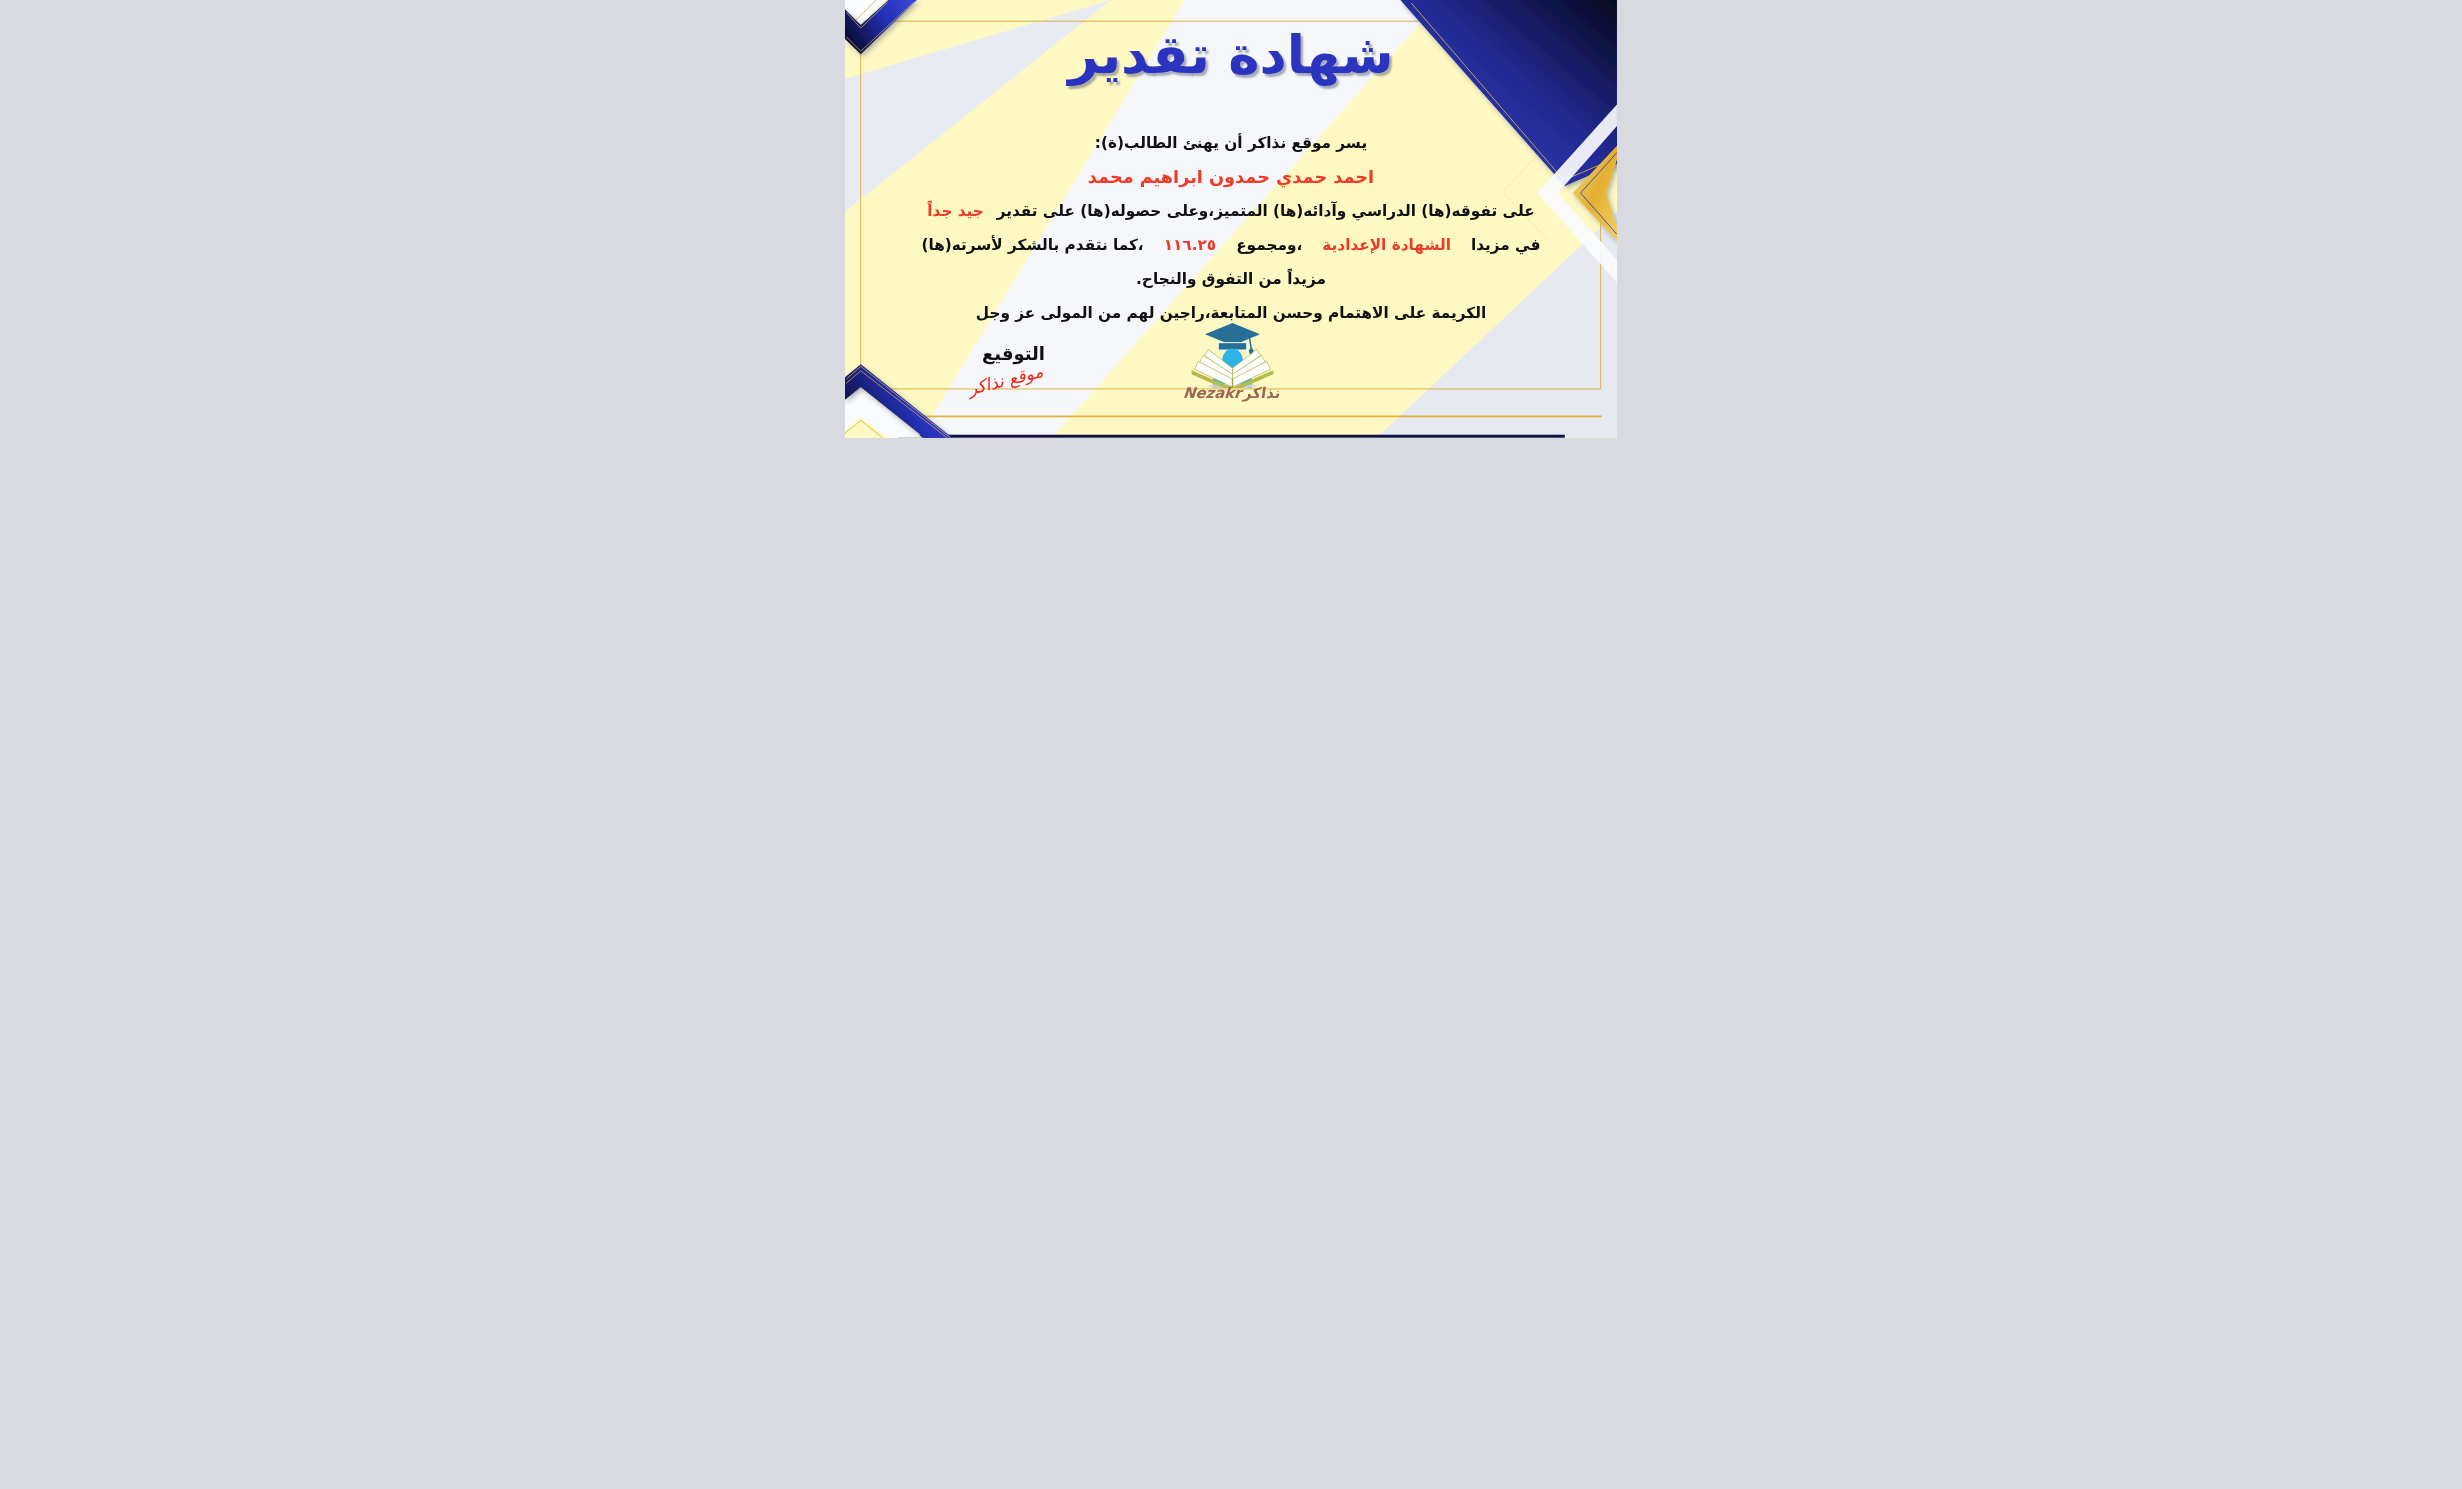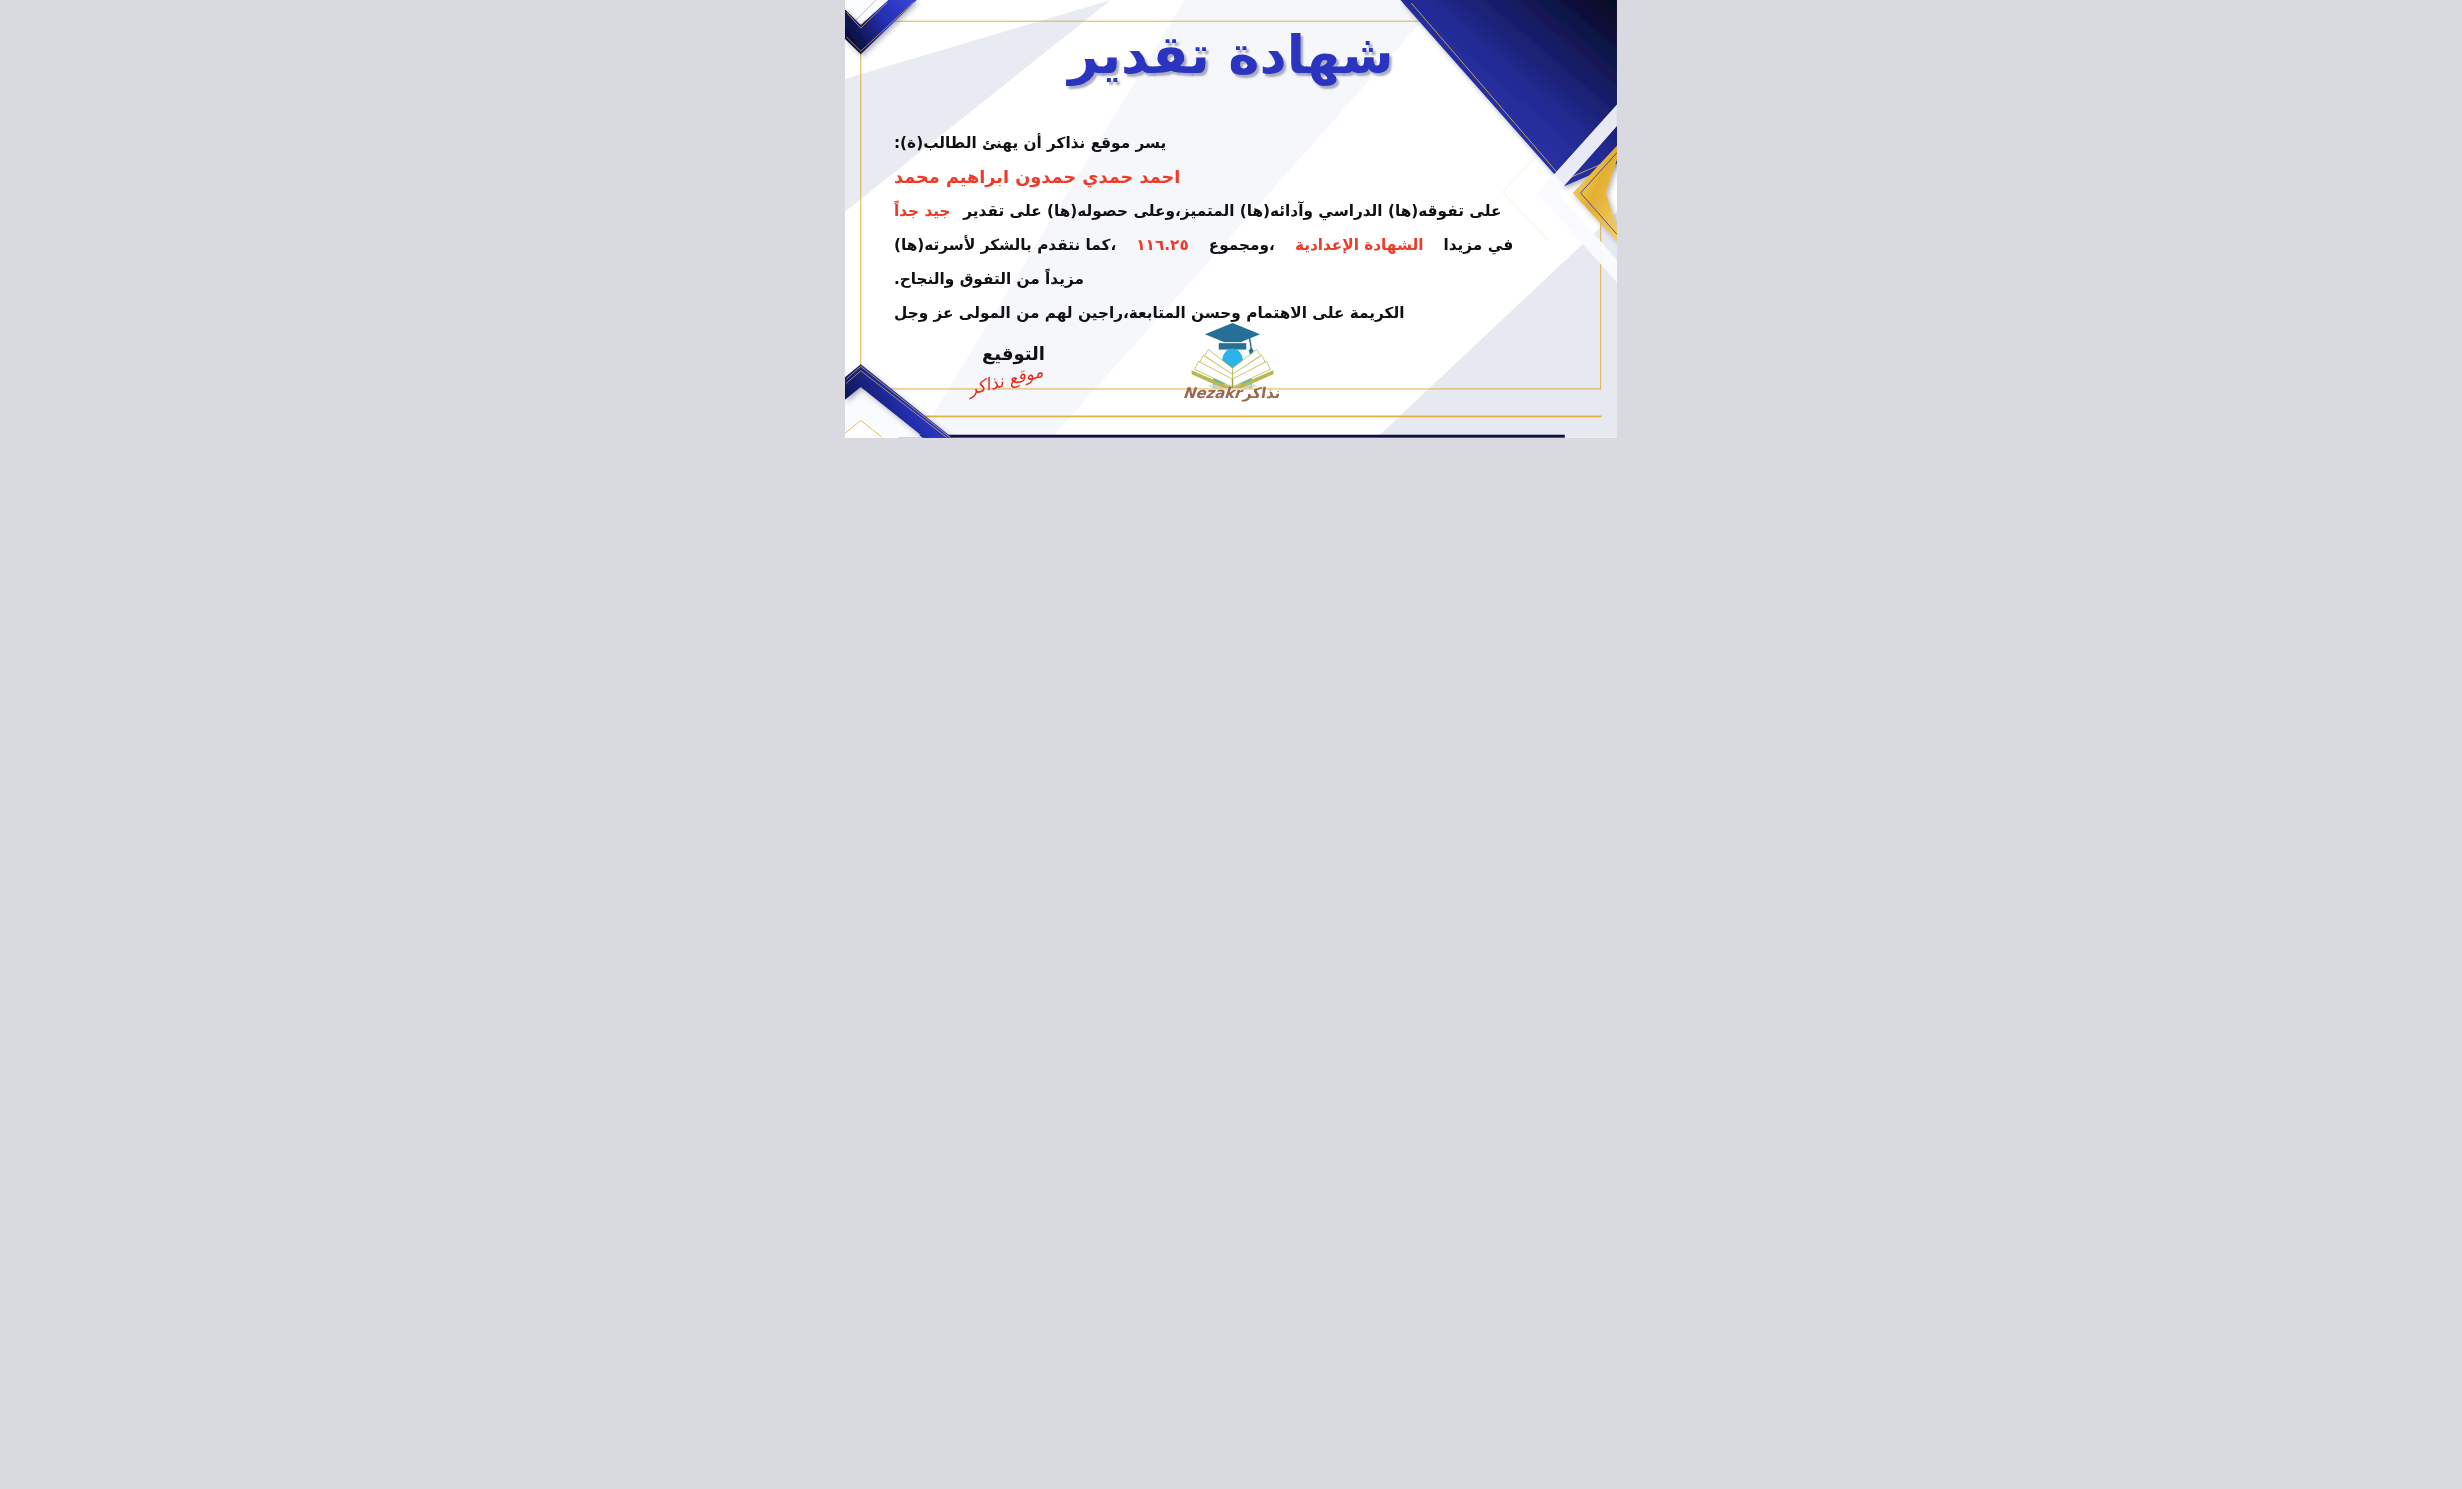--- a/index.html
+++ b/index.html
@@ -1,30 +1,30 @@
 <!DOCTYPE html>
 <html lang="ar" style="font-size:7.9px"><head>
 <meta charset="utf-8">
 <style>
   html,body{margin:0;padding:0;background:#d8dadf;}
   .stage{
     position:relative; width:772px; height:438px; overflow:hidden;
-    background:#ffffff; font-family:"DejaVu Sans",sans-serif;
+    background:#fef9c3; font-family:"DejaVu Sans",sans-serif;
     margin:0 auto;
   }
   svg.decor{position:absolute;inset:0;display:block;}
   .title{
     position:absolute; top:23.6px; left:0; width:100%; text-align:center;
     direction:rtl; font-size:53px; font-weight:bold; color:#2b34bf;
     text-shadow:2.5px 3.4px 2px rgba(70,75,110,.45); letter-spacing:1px;
     white-space:nowrap; pointer-events:none;
   }
   .content{
     position:absolute; top:126px; left:49px; right:49px;
-    direction:rtl; text-align:left; color:#101012; font-weight:bold;
+    direction:rtl; text-align:center; color:#101012; font-weight:bold;
   }
   .ln{font-size:15.3px; line-height:34px; white-space:nowrap;}
   .ln.name{font-size:17.7px;}
   .red{color:#f03a28;}
   .pad-start{margin-right:12.8px;}
   .pad-both{margin:0 20px;}
   .sig-label{
     position:absolute; left:121px; top:343px; direction:rtl;
     font-size:18px; font-weight:bold; color:#101012; white-space:nowrap;margin-left:16px;
   }

